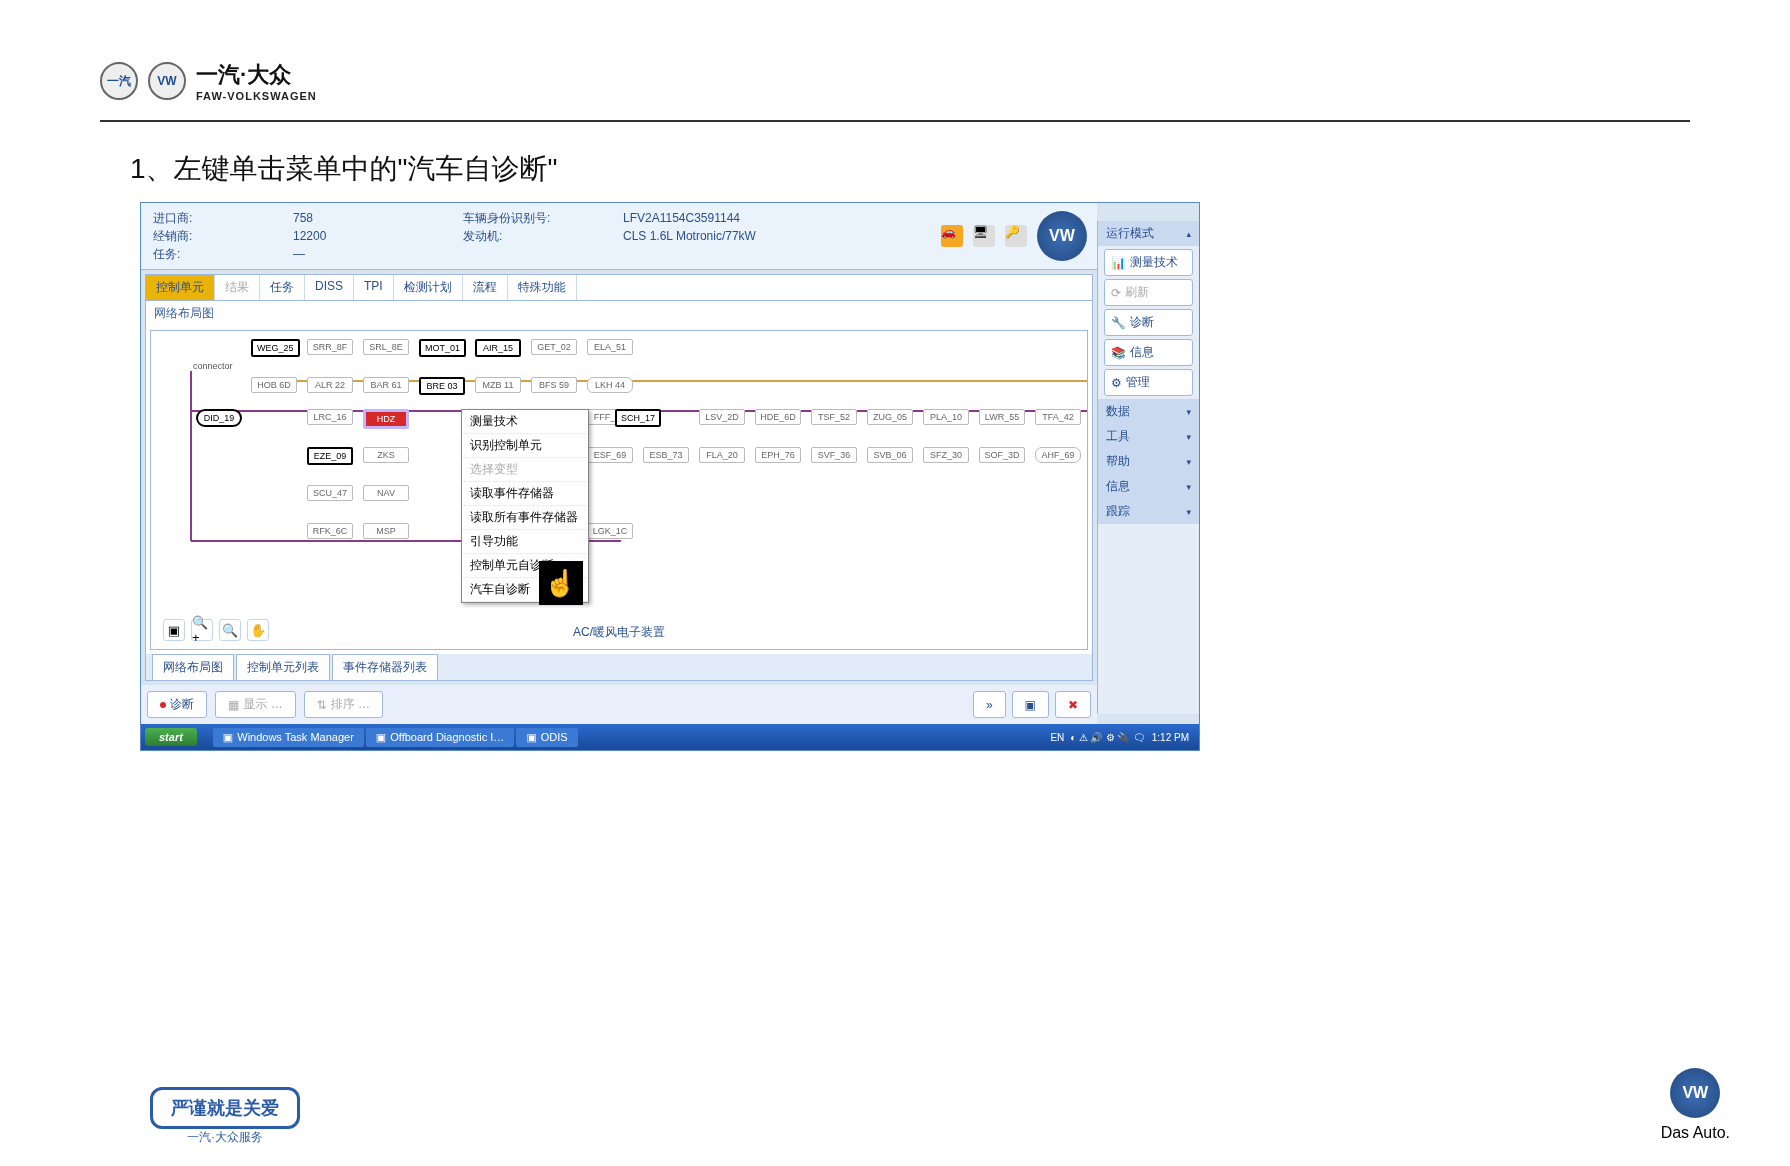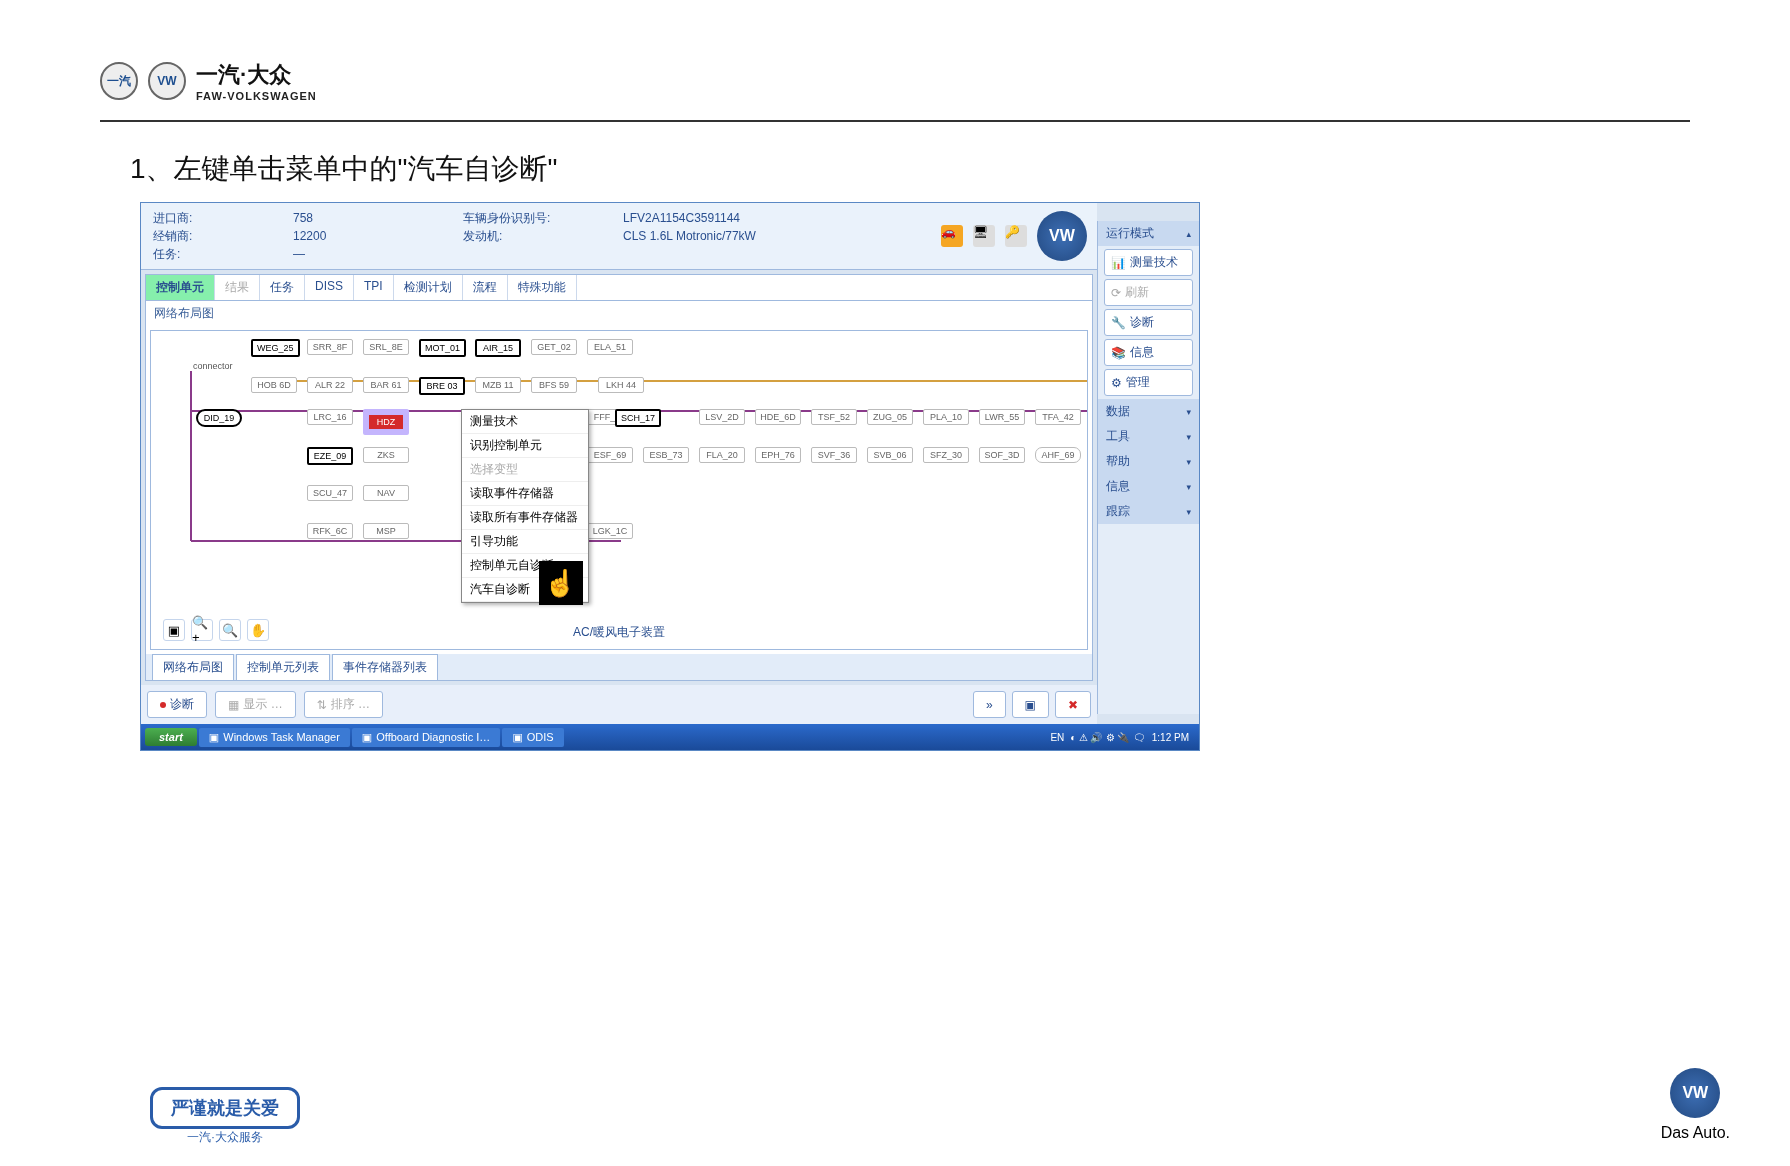--- a/index.html
+++ b/index.html
@@ -20,45 +20,45 @@
   .info-col.a { width: 310px; }
   .info-col.b { width: 320px; }
   .info-col.c { flex: 1; display: flex; align-items: center; justify-content: flex-end; gap: 10px; padding-right: 10px; }
   .info-row { display: flex; gap: 30px; line-height: 18px; color: #2a4f8f; }
   .info-label { width: 110px; }
   .vw-logo { width: 50px; height: 50px; border-radius: 50%; background: radial-gradient(#3d6fb5,#22487f); color: #fff; display: flex; align-items: center; justify-content: center; font-weight: bold; font-size: 16px; }
   .mini-ico { width: 22px; height: 22px; background: #ddd; border-radius: 3px; display:inline-block; }
   .tabs { background: #fff; border: 1px solid #9fb9de; margin: 4px; padding: 0; }
   .tabs ul { display: flex; list-style: none; border-bottom: 1px solid #9fb9de; }
   .tabs li { padding: 4px 10px; border-right: 1px solid #ccd9ec; color: #2a4f8f; font-size: 12px; cursor: pointer; }
-  .tabs li.active { background: #86efac; font-weight: bold; }
+  .tabs li.active { background: #eab308; font-weight: normal; }
   .tabs li.disabled { color: #aaa; }
   .canvas-title { padding: 4px 8px; color: #3a5f99; }
   .canvas { position: relative; background: #fff; height: 320px; margin: 4px; border: 1px solid #9fb9de; overflow: hidden; }
   .node { position: absolute; font-size: 9px; color: #666; border: 1px solid #bbb; background: #fff; padding: 2px 4px; min-width: 46px; text-align: center; border-radius: 2px; }
   .node.bold { border: 2px solid #000; color: #000; }
-  .node.red { background: #d42a2a; color: #fff; border: 6px solid #c4b5fd; }
+  .node.red { background: #d42a2a; color: #fff; border: 3px solid #c4b5fd; }
   .ctx-menu { position: absolute; left: 310px; top: 78px; width: 128px; background: #fff; border: 1px solid #888; box-shadow: 2px 2px 4px rgba(0,0,0,.3); z-index: 10; }
   .ctx-menu div { padding: 3px 8px; font-size: 12px; border-bottom: 1px solid #eee; cursor: pointer; }
   .ctx-menu div.disabled { color: #aaa; }
   .cursor-hand { position: absolute; left: 388px; top: 230px; width: 44px; height: 44px; background: #000; display: flex; align-items: center; justify-content: center; z-index: 20; }
   .cursor-hand::after { content: "☝"; color: #fff; font-size: 26px; }
   .toolbar-bottom { display: flex; gap: 6px; padding: 4px 8px; background: #e2ecf9; border-top: 1px solid #9fb9de; align-items: center; }
   .toolbar-bottom .ico { width: 22px; height: 22px; border: 1px solid #c5d5ec; background: #fff; border-radius: 3px; display: inline-flex; align-items: center; justify-content: center; font-size: 13px; }
   .sub-tabs { display: flex; padding: 0 6px; background: #e2ecf9; }
   .sub-tabs span { padding: 4px 10px; border: 1px solid #9fb9de; border-bottom: none; background: #fff; color: #2a4f8f; font-size: 12px; margin-right: 2px; }
   .footer-bar { display:flex; justify-content: space-between; padding: 6px; background: #e8effa; }
   .btn { border: 1px solid #9fb9de; background: #fff; padding: 4px 12px; border-radius: 3px; color: #2a4f8f; display: inline-flex; align-items: center; gap: 4px; font-size: 12px; }
   .btn.disabled { color: #aaa; }
   .right-panel { position: absolute; right: 0; top: 18px; width: 102px; bottom: 36px; background: #e4edf8; border-left: 1px solid #9fb9de; display: flex; flex-direction: column; }
   .right-panel .grp-head { background: #c8d9f0; padding: 4px 8px; color: #2a4f8f; font-size: 12px; display: flex; justify-content: space-between; align-items: center; }
   .right-panel .grp-item { background: #fff; border: 1px solid #9fb9de; margin: 3px 6px; padding: 4px 6px; color: #2a4f8f; font-size: 12px; display: flex; align-items: center; gap: 4px; border-radius: 3px; }
   .right-panel .grp-item.disabled { color: #aaa; }
   .main-area { margin-right: 102px; }
-  .taskbar { background: linear-gradient(#2b6acc,#1a4a99); color: #fff; height: 26px; display: flex; align-items: center; padding: 0 4px; font-size: 11px; gap: 2px; }
+  .taskbar { background: linear-gradient(#2b6acc,#1a4a99); color: #fff; height: 26px; display: flex; align-items: center; padding: 0 4px; font-size: 11px; gap: 16px; }
   .taskbar .start { background: linear-gradient(#4caf50,#2e7d32); padding: 3px 14px; border-radius: 3px; font-weight: bold; font-style: italic; }
   .taskbar .titem { background: #3b7ad4; padding: 3px 10px; border-radius: 2px; display: flex; align-items: center; gap: 4px; }
   .taskbar .tray { margin-left: auto; display: flex; align-items: center; gap: 6px; font-size: 10px; padding: 0 6px; }
   .canvas-footer-label { position: absolute; left: 50%; bottom: 8px; transform: translateX(-50%); color: #2a4f8f; font-size: 12px; }
   .footer-logo { position: absolute; left: 150px; bottom: 20px; }
   .stamp { border: 3px solid #2a5ca9; border-radius: 12px; padding: 6px 18px; color: #2a5ca9; font-size: 18px; font-weight: bold; }
   .stamp-sub { font-size: 12px; color: #2a5ca9; text-align: center; }
   .dasauto { position: absolute; right: 60px; bottom: 24px; text-align: center; }
   .chev { font-size: 9px; }
   .dot-red { width:6px;height:6px;border-radius:50%;background:#d42a2a;display:inline-block; }
@@ -147,21 +147,21 @@
               <div class="node bold" style="left: 268px; top: 8px;">MOT_01</div>
               <div class="node bold" style="left: 324px; top: 8px;">AIR_15</div>
               <div class="node" style="left: 380px; top: 8px;">GET_02</div>
               <div class="node" style="left: 436px; top: 8px;">ELA_51</div>
               <div class="node" style="left: 100px; top: 46px;">HOB 6D</div>
               <div class="node" style="left: 156px; top: 46px;">ALR 22</div>
               <div class="node" style="left: 212px; top: 46px;">BAR 61</div>
               <div class="node bold" style="left: 268px; top: 46px;">BRE 03</div>
               <div class="node" style="left: 324px; top: 46px;">MZB 11</div>
               <div class="node" style="left: 380px; top: 46px;">BFS 59</div>
-              <div class="node" style="left: 447px; top: 46px;">LKH 44</div>
+              <div class="node" style="left: 436px; top: 46px; border-radius: 6px;">LKH 44</div>
               <div class="node bold" style="left: 45px; top: 78px; border-radius: 9px;">DID_19</div>
               <div class="node" style="left: 156px; top: 78px;">LRC_16</div>
               <div class="node red" style="left: 212px; top: 78px;">HDZ</div>
               <div class="node" style="left: 380px; top: 78px;">HDM_0C</div>
               <div class="node" style="left: 436px; top: 78px;">FFF_A5</div>
               <div class="node bold" style="left: 464px; top: 78px;">SCH_17</div>
               <div class="node" style="left: 548px; top: 78px;">LSV_2D</div>
               <div class="node" style="left: 604px; top: 78px;">HDE_6D</div>
               <div class="node" style="left: 660px; top: 78px;">TSF_52</div>
               <div class="node" style="left: 716px; top: 78px;">ZUG_05</div>

